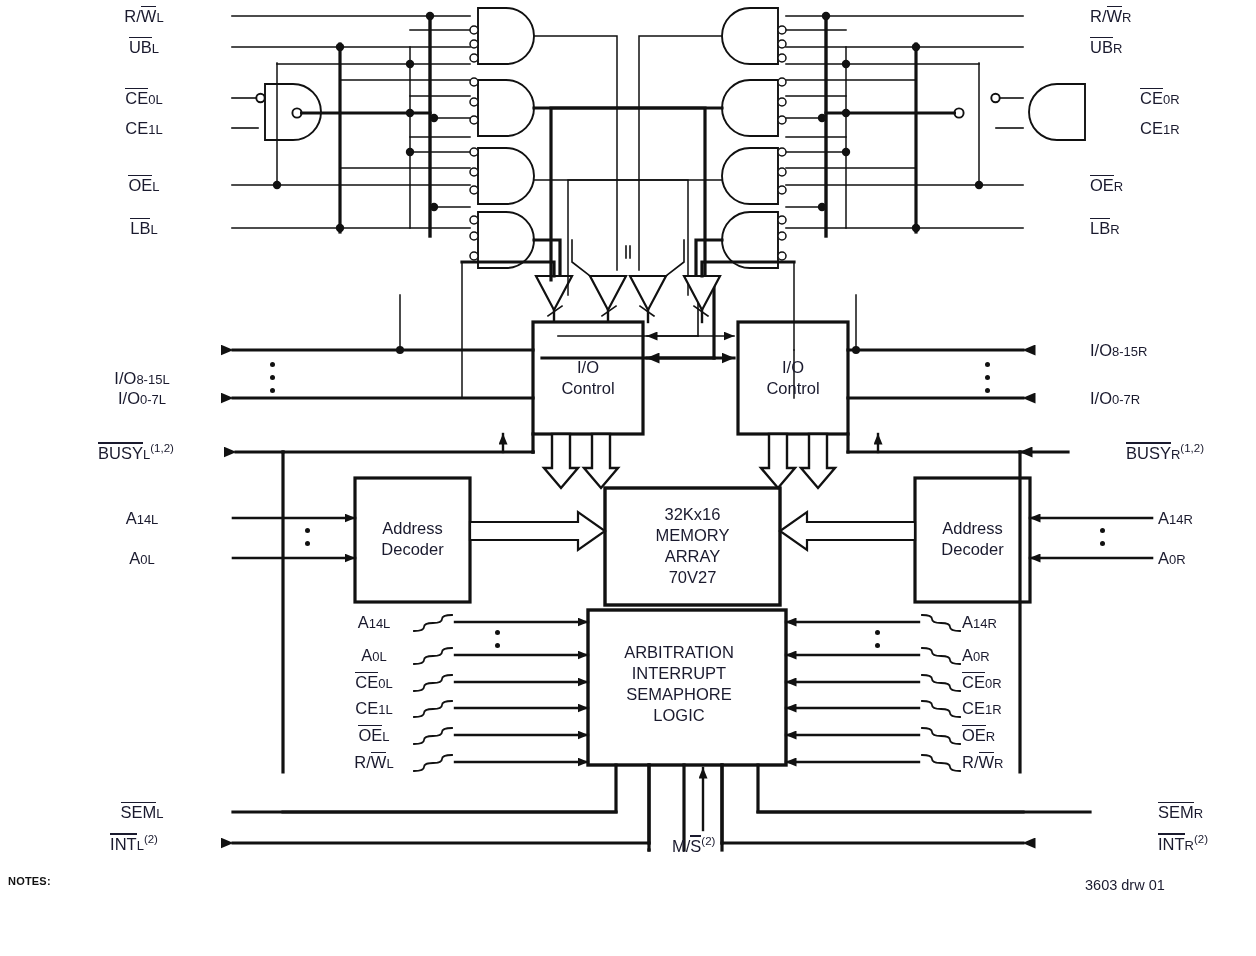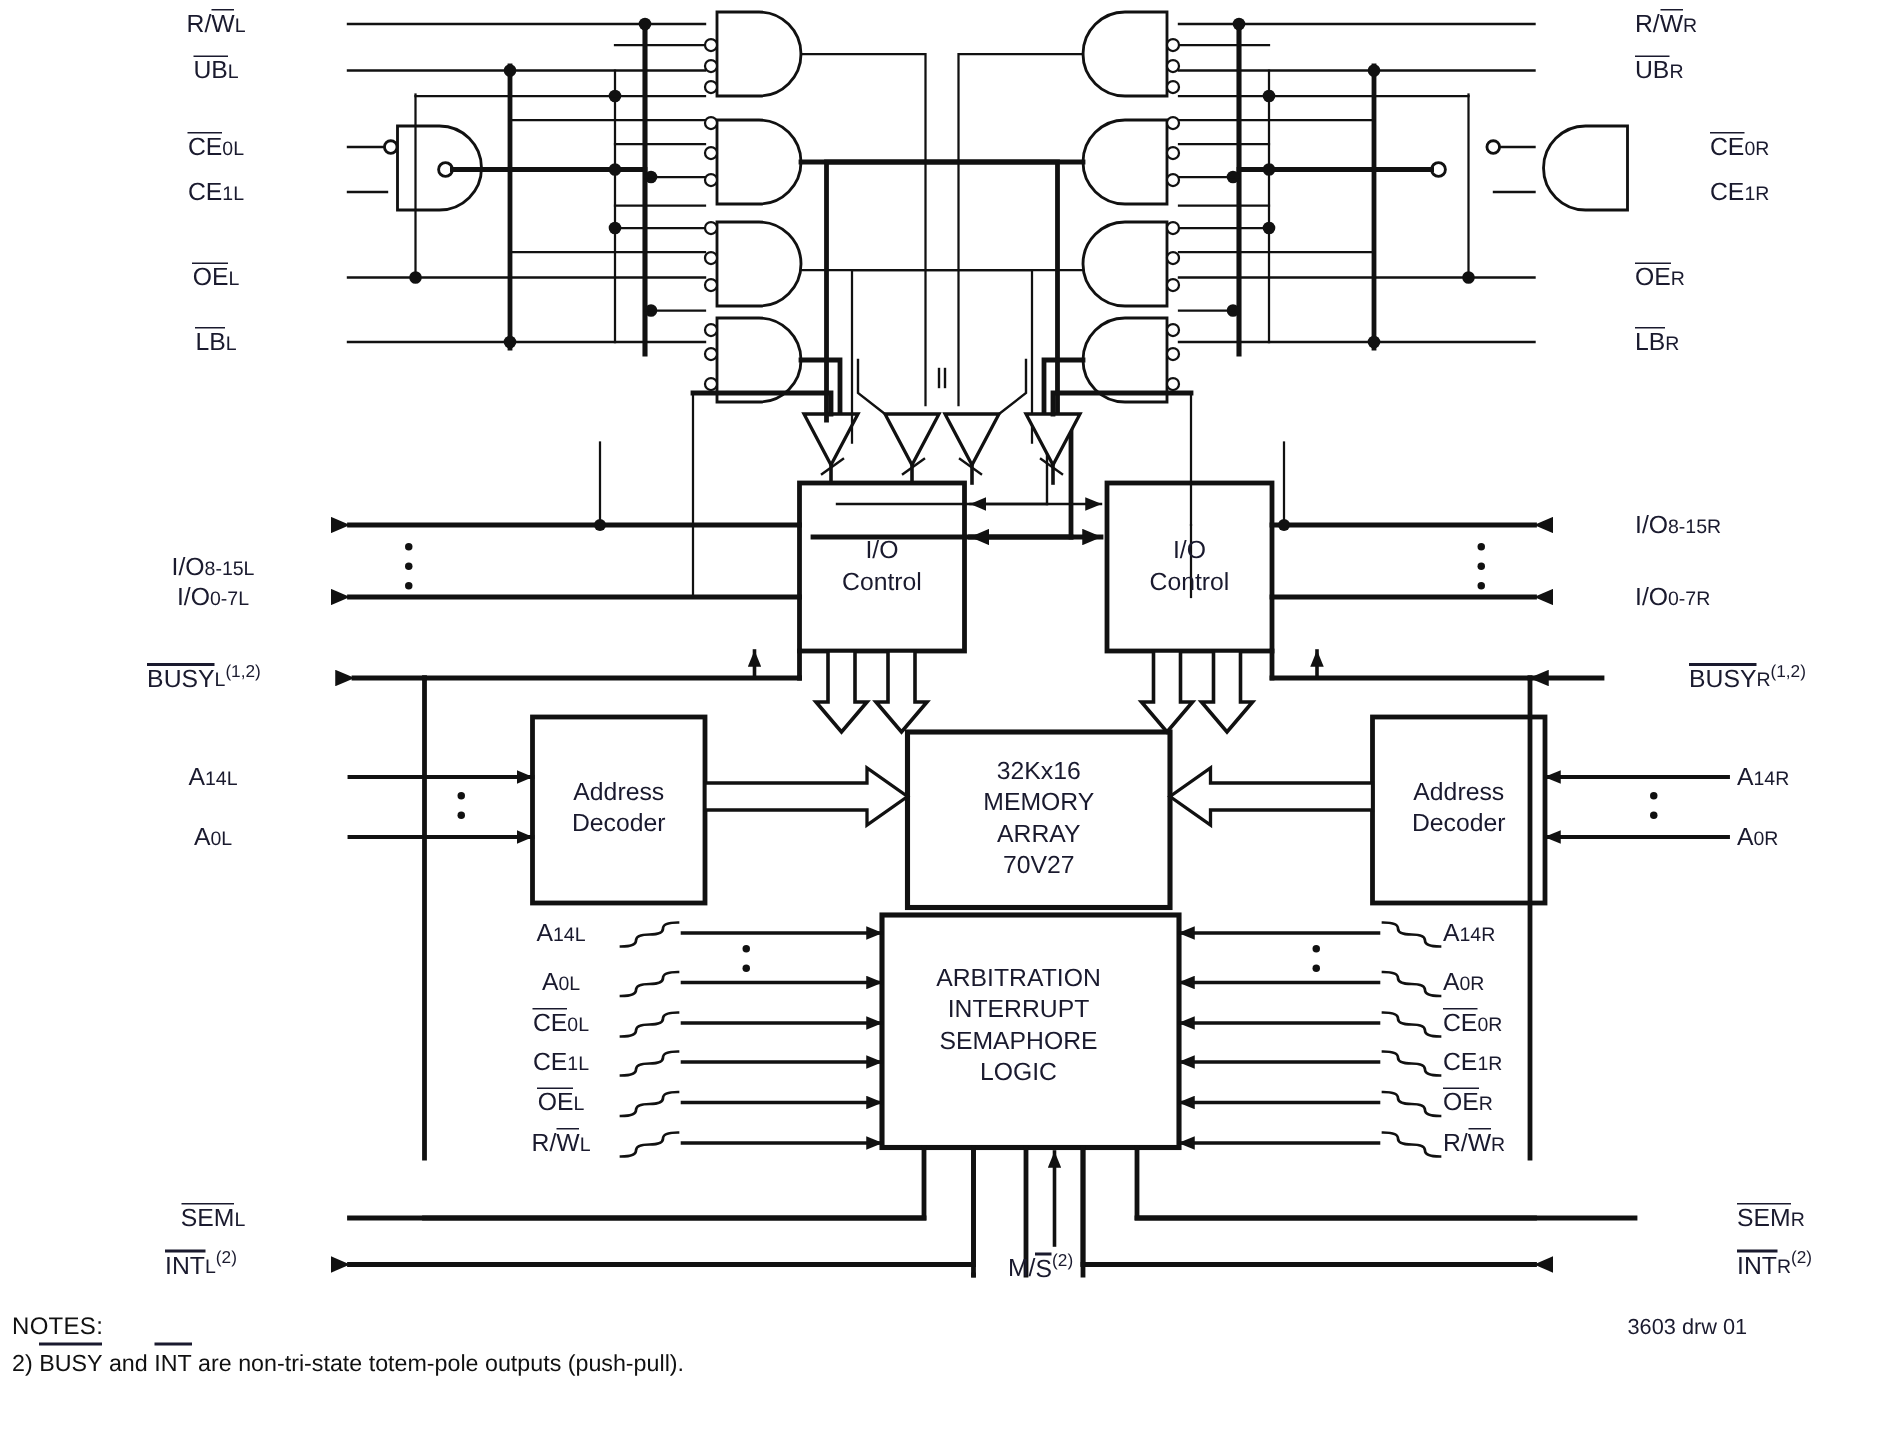--- a/index.html
+++ b/index.html
@@ -8,21 +8,21 @@
        color:#1a1a2e;overflow:hidden;}
   #diagram{position:absolute;left:0;top:0;width:1256px;height:956px;}
   .lbl{position:absolute;font-size:16.5px;color:#1a1a2e;white-space:nowrap;line-height:1;text-align:right;}
   .lbl.r{text-align:center;}
   .ovl{position:relative;display:inline-block;}
   .ovl::before{content:"";position:absolute;left:0;right:0;top:-2.5px;height:1.6px;background:#1a1a2e;}
   .sub{font-size:13px;}
   .sup{font-size:11.5px;vertical-align:super;}
   .blk-txt{position:absolute;font-size:16.5px;text-align:center;line-height:1.28;color:#1a1a2e;}
   #notes{position:absolute;left:8px;top:873px;font-size:15.5px;line-height:1.55;color:#111;}
-  #notes .hd{font-weight:normal;font-size:16px;letter-spacing:.2px;}
+  #notes .hd{font-weight:bold;font-size:11px;letter-spacing:.2px;}
   #drw{position:absolute;left:1085px;top:877px;font-size:14.5px;color:#1a1a2e;}
   .dots{position:absolute;width:5px;font-size:0;}
   .dots i{display:block;width:5px;height:5px;border-radius:50%;background:#111;margin-bottom:8px;}
 </style>
 </head>
 <body>
 
 <svg id="diagram" viewBox="0 0 1256 956">
   <defs>
     <marker id="ar" markerWidth="11" markerHeight="9" refX="10.5" refY="4.5" orient="auto" markerUnits="userSpaceOnUse">
@@ -485,16 +485,15 @@
 </div>
 <div class="blk-txt" style="left:588px;top:642px;width:182px;">
   <div>ARBITRATION</div>
   <div>INTERRUPT</div>
   <div>SEMAPHORE</div>
   <div>LOGIC</div>
 </div>
 
 <div id="notes">
   <div class="hd">NOTES:</div>
-  <div><span>2) </span><span class="ovl">BUSY</span><span> and </span><span class="ovl">INT</span><span> are non-tri-state totem-pole outputs (push-pull).</span></div>
 </div>
 
 <div id="drw">3603 drw 01</div>
 
 </body></html>

